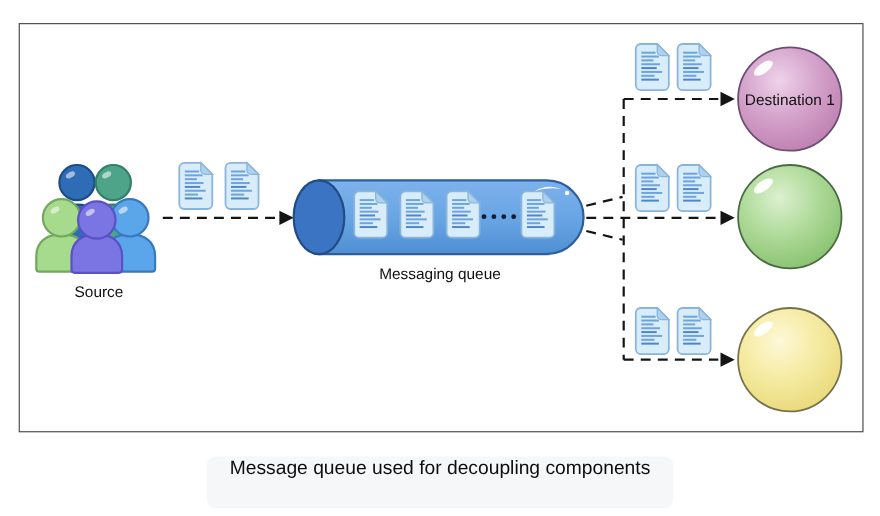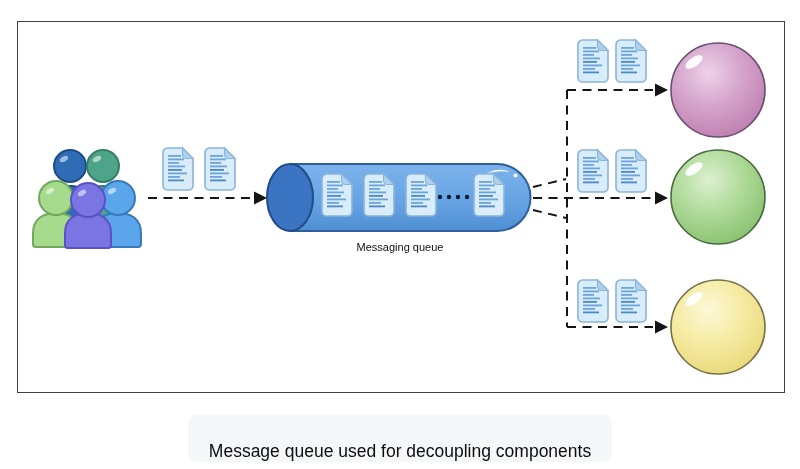--- a/index.html
+++ b/index.html
@@ -7,31 +7,31 @@
     width:800px;height:469px;background:#ffffff;position:relative;overflow:hidden;
     font-family:"Liberation Sans",sans-serif;color:#101010;
   }
   .stage{position:absolute;inset:0;}
   .frame{
     position:absolute;left:17px;top:21px;width:768px;height:372px;
     border:1.5px solid #3f3f3f;box-sizing:border-box;background:#ffffff;
   }
   svg.layer{position:absolute;left:0;top:0;}
   .lbl{position:absolute;text-align:center;white-space:nowrap;}
-  .node-lbl{font-size:11px;}
+  .node-lbl{font-size:14px;}
   .dest-lbl{font-size:14px;}
   .src-lbl{left:40px;top:257px;width:100px;}
   .q-lbl{left:318px;top:241px;width:164px;}
   .d1-lbl{left:666px;top:82px;width:104px;}
   .d2-lbl{left:666px;top:190px;width:104px;}
   .d3-lbl{left:666px;top:319px;width:104px;}
   .caption{
     position:absolute;left:188px;top:415px;width:424px;height:47px;
     background:#f6f7f9;border-radius:8px;
-    display:flex;align-items:flex-end;justify-content:center;
+    display:flex;align-items:flex-start;justify-content:center;
     font-size:17.5px;color:#0d0d0d;
   }
 </style>
 </head>
 <body>
 
 <div class="stage">
 
   <div class="frame"></div>
 
@@ -158,19 +158,21 @@
     <g>
       <circle cx="718" cy="197" r="47" fill="url(#sphere2)" stroke="#4a6a42" stroke-width="1.6"></circle>
       <ellipse cx="694" cy="169" rx="10" ry="4.5" fill="#ffffff" opacity="0.95" transform="rotate(-35 694 169)"></ellipse>
     </g>
     <g>
       <circle cx="718" cy="327" r="47" fill="url(#sphere3)" stroke="#77714b" stroke-width="1.6"></circle>
       <ellipse cx="694" cy="299" rx="10" ry="4.5" fill="#ffffff" opacity="0.95" transform="rotate(-35 694 299)"></ellipse>
     </g>
   </svg>
 
+  <div class="lbl node-lbl src-lbl">Source</div>
   <div class="lbl node-lbl q-lbl">Messaging queue</div>
+  <div class="lbl dest-lbl d1-lbl">Destination 1</div>
 
   <div class="caption">
     <span>Message queue used for decoupling components</span>
   </div>
 
 </div>
 
 </body></html>

